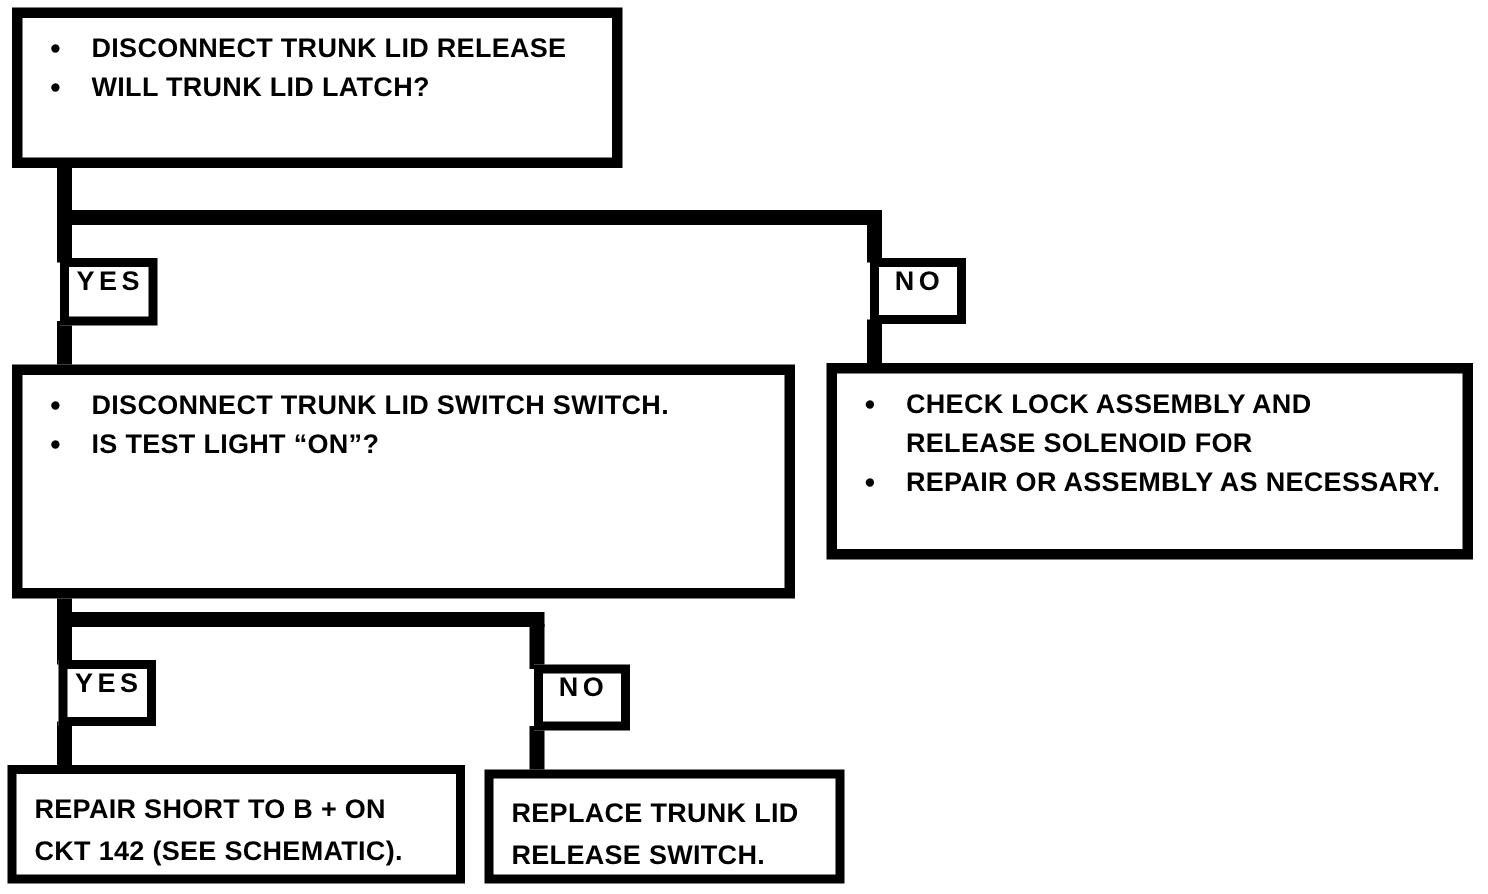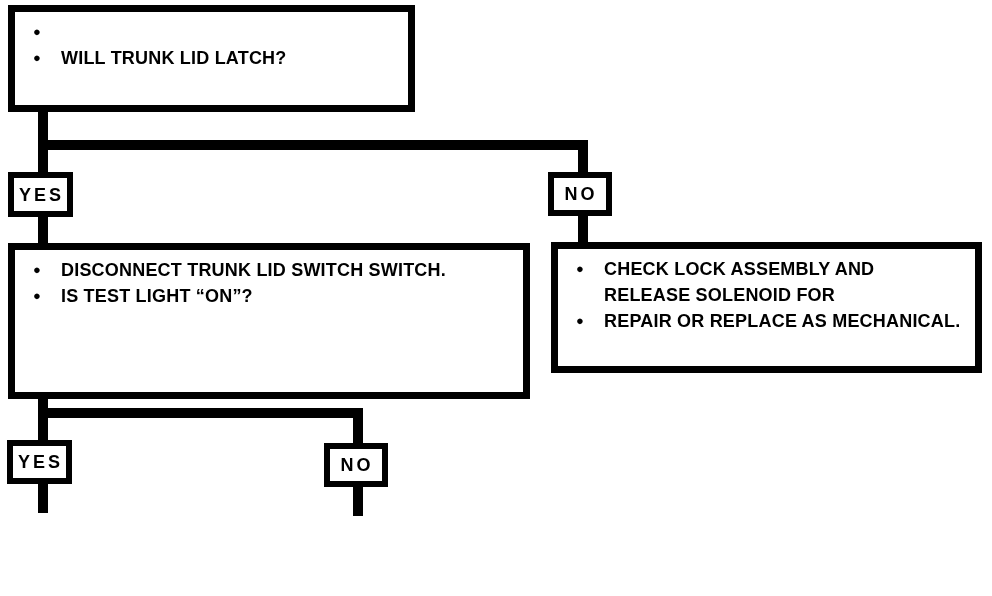--- a/index.html
+++ b/index.html
@@ -31,27 +31,27 @@
     font-size: 13px;
     line-height: 26px;
     padding-left: 6px;
     box-sizing: border-box;
   }
   .lines { flex: 1 1 auto; }
   .ln { display: block; white-space: nowrap; }
   
   .decision {
     display: flex;
-    align-items: center;
     justify-content: center;
     text-align: center;
     font-size: 18px;
     letter-spacing: 3px;
     line-height: 1;
     padding-left: 2px;
+    margin-left: 32px;
   }
   
   .terminal .content { padding: 9px 8px 4px 12px; }
   .terminal .ln { line-height: 28px; }
   
   .conn { position: absolute; background: #000000; }
 </style>
 </head>
 <body>
 
@@ -68,20 +68,21 @@
   <div class="conn" style="left:38px;top:416px;width:10px;height:27px;"></div>
   <div class="conn" style="left:353px;top:416px;width:10px;height:30px;"></div>
   <div class="conn" style="left:38px;top:481px;width:10px;height:32px;"></div>
   <div class="conn" style="left:353px;top:484px;width:10px;height:32px;"></div>
 
   <div class="box" style="left:8px;top:5px;width:407px;height:107px;">
     <div class="content">
       <div class="item">
         <span class="bullet">●</span>
         <span class="lines">
+          <span class="ln">DISCONNECT TRUNK LID RELEASE</span>
         </span>
       </div>
       <div class="item">
         <span class="bullet">●</span>
         <span class="lines">
           <span class="ln">WILL TRUNK LID LATCH?</span>
         </span>
       </div>
     </div>
   </div>
@@ -115,27 +116,39 @@
       <div class="item">
         <span class="bullet">●</span>
         <span class="lines">
           <span class="ln">CHECK LOCK ASSEMBLY AND</span>
           <span class="ln">RELEASE SOLENOID FOR</span>
         </span>
       </div>
       <div class="item">
         <span class="bullet">●</span>
         <span class="lines">
-          <span class="ln">REPAIR OR REPLACE AS MECHANICAL.</span>
+          <span class="ln">REPAIR OR ASSEMBLY AS NECESSARY.</span>
         </span>
       </div>
     </div>
   </div>
 
   <div class="box thin decision" style="left:7px;top:440px;width:65px;height:44px;">
     <span>YES</span>
   </div>
   <div class="box thin decision" style="left:324px;top:443px;width:64px;height:44px;">
     <span>NO</span>
   </div>
 
+  <div class="box thin terminal" style="left:5px;top:510px;width:305px;height:79px;">
+    <div class="content">
+      <span class="ln">REPAIR SHORT TO B + ON</span>
+      <span class="ln">CKT 142 (SEE SCHEMATIC).</span>
+    </div>
+  </div>
+  <div class="box thin terminal" style="left:323px;top:513px;width:240px;height:76px;">
+    <div class="content">
+      <span class="ln">REPLACE TRUNK LID</span>
+      <span class="ln">RELEASE SWITCH.</span>
+    </div>
+  </div>
 
 </div>
 
 </body></html>

